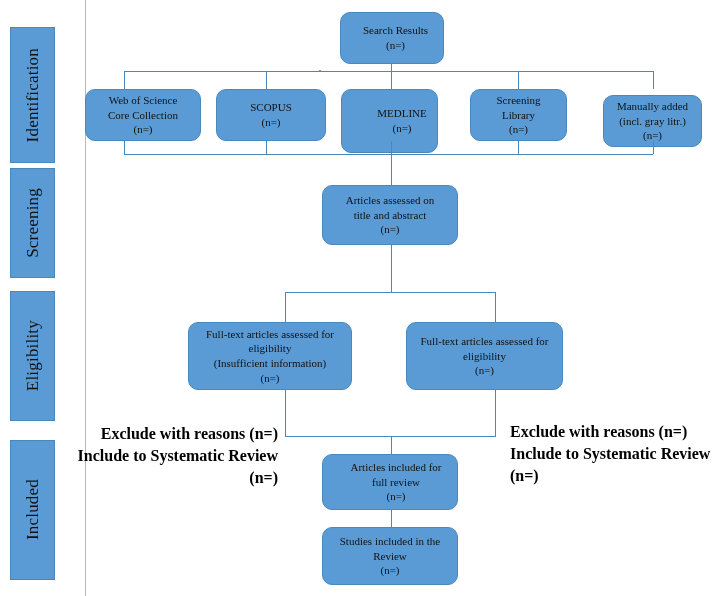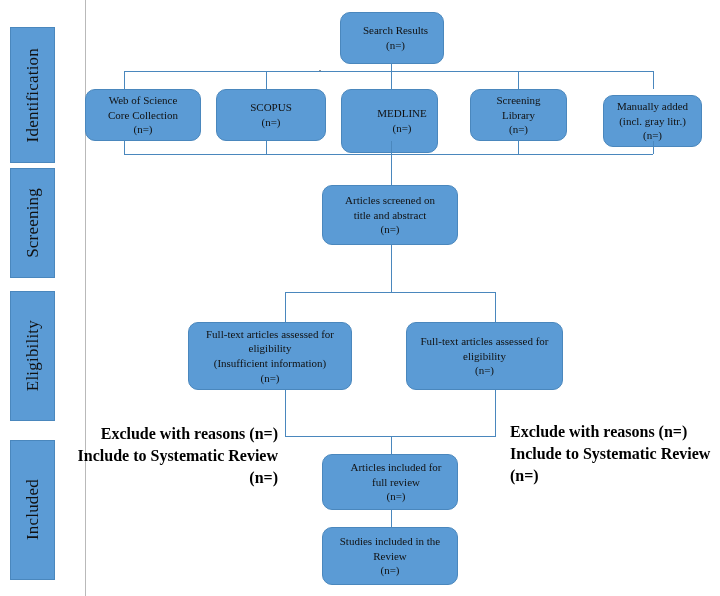--- a/index.html
+++ b/index.html
@@ -164,21 +164,21 @@
   <div class="conn v" style="left:266px; top:141px; height:13px;"></div>
   <div class="conn v" style="left:391px; top:141px; height:13px;"></div>
   <div class="conn v" style="left:518px; top:141px; height:13px;"></div>
   <div class="conn v" style="left:653px; top:141px; height:13px;"></div>
 
   <div class="conn h" style="left:124px; top:154px; width:529px;"></div>
 
   <div class="conn v" style="left:391px; top:154px; height:31px;"></div>
 
   <div class="node" style="left:322px; top:185px; width:136px; height:60px;">
-    <span class="node-text">Articles screened on
+    <span class="node-text">Articles assessed on
 title and abstract
 (n=)</span>
   </div>
 
   <div class="conn v" style="left:391px; top:245px; height:47px;"></div>
   <div class="conn h" style="left:285px; top:292px; width:210px;"></div>
   <div class="conn v" style="left:285px; top:292px; height:30px;"></div>
   <div class="conn v" style="left:495px; top:292px; height:30px;"></div>
 
   <div class="node" style="left:188px; top:322px; width:164px; height:68px;">

